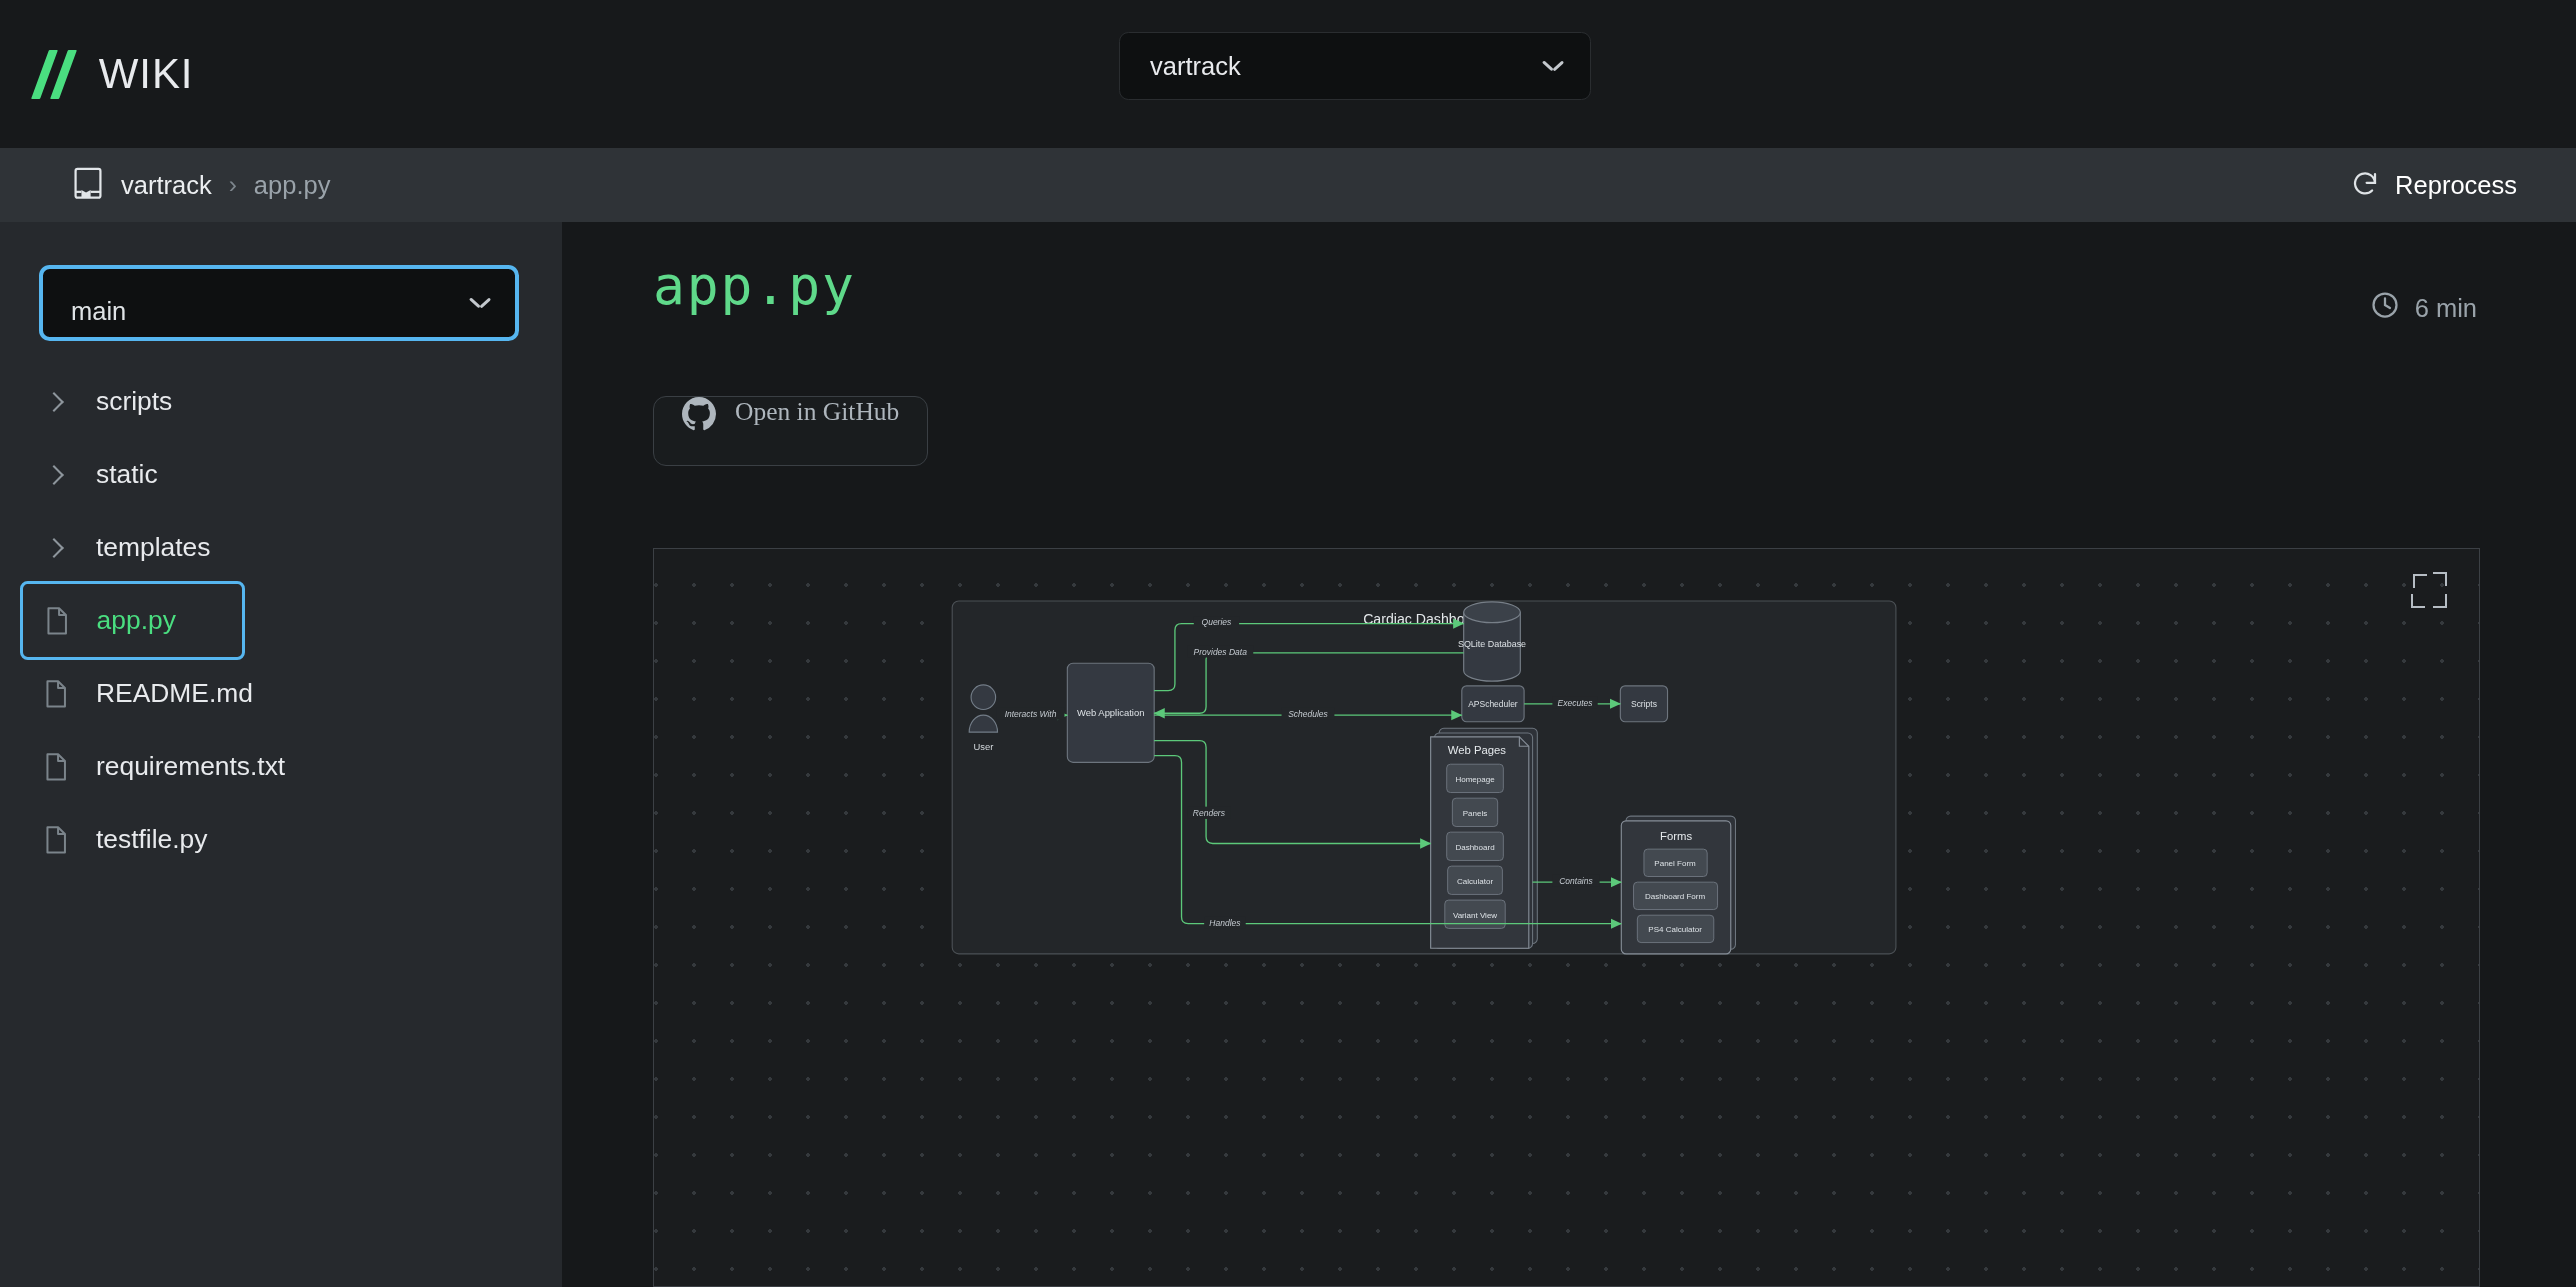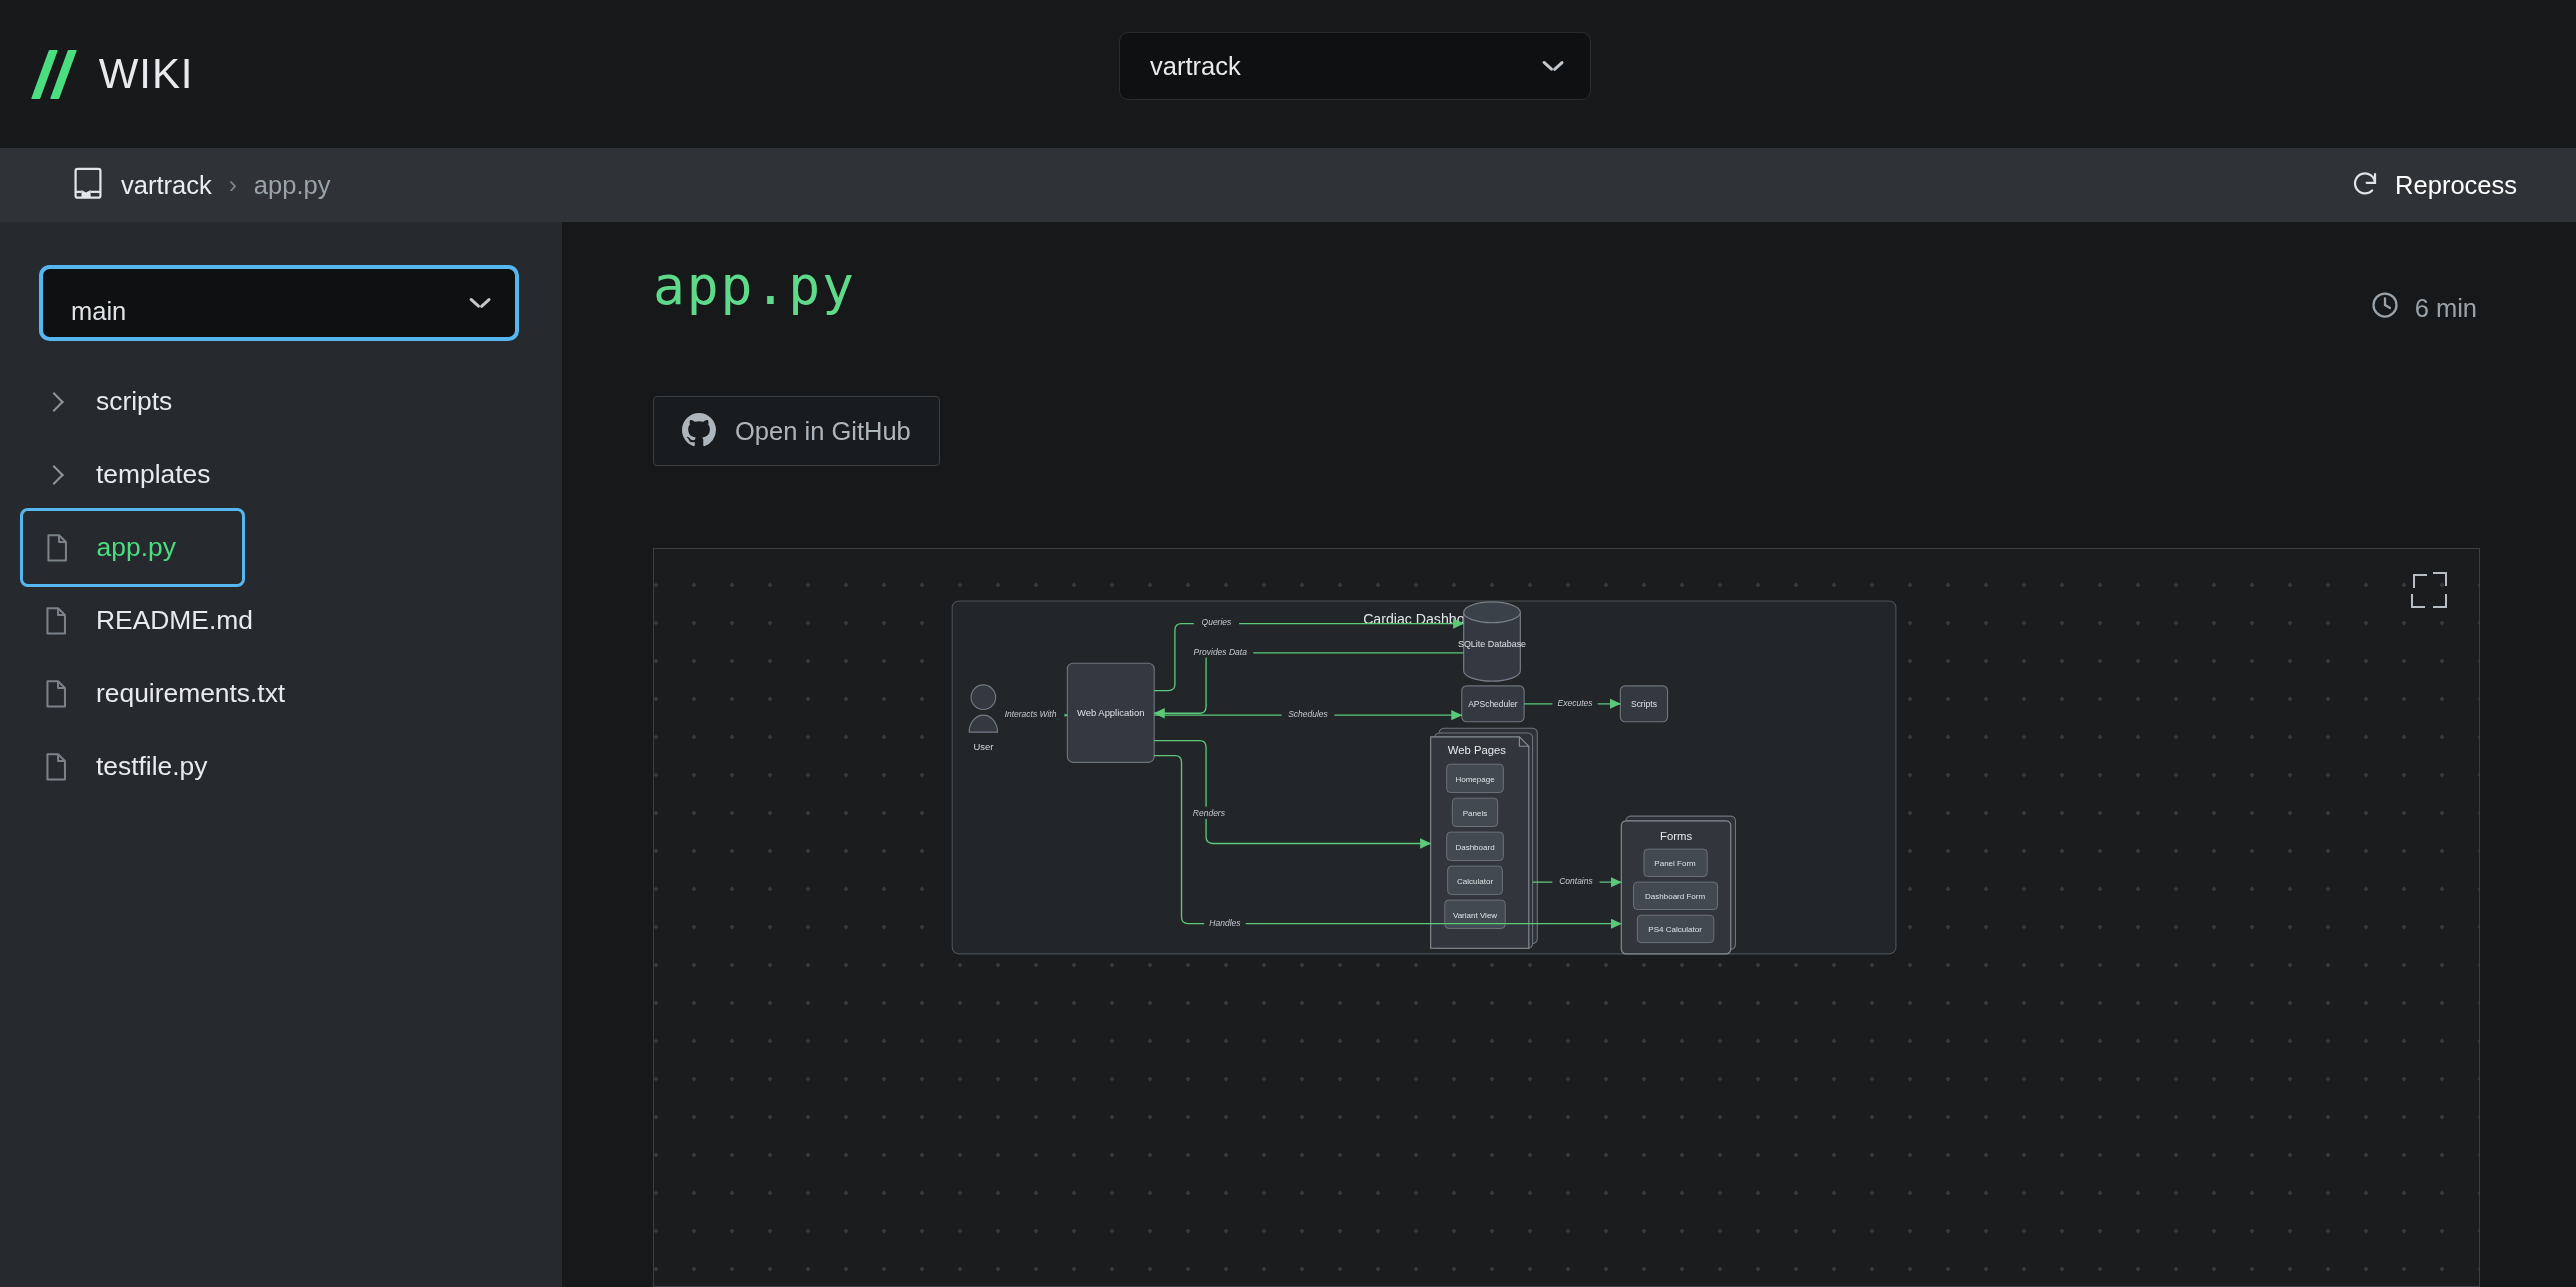--- a/index.html
+++ b/index.html
@@ -102,22 +102,22 @@
     transform: translateY(-250px);
   }
   #readtime {
     position: absolute; right: 99px; top: 68px;
     display: flex; align-items: flex-end; gap: 15px;
   }
   #readtime-label { color: #9aa3aa; font-size: 25.5px; }
   #github-btn {
     position: absolute; left: 91px; top: 174px;
     height: 70px; padding: 0 28px;
-    background: #191c1e; border: 0.9px solid #3a3f44; border-radius: 4px;
-    display: flex; align-items: center; gap: 19px; cursor: pointer;
+    background: #191c1e; border: 0.9px solid #3a3f44; border-radius: 13px;
+    display: flex; align-items: flex-start; gap: 19px; cursor: pointer; font-family: Liberation Serif, serif;
   }
   #github-label { color: #aeb6bd; font-size: 25.5px; }
 
   
   #canvas {
     position: absolute; left: 91px; top: 326px;
     width: 1827px; height: 739px;
     background: #1a1c1e;
     border: 0.9px solid #3c4045;
     background-image: radial-gradient(#35393d 1.9px, transparent 2px);
@@ -189,20 +189,26 @@
     <div class="tree-row">
       <span class="ic">
           <span class="caret"></span>
         </span>
       <span class="tree-label">scripts</span>
     </div>
     <div class="tree-row">
       <span class="ic">
           <span class="caret"></span>
         </span>
+      <span class="tree-label">static</span>
+    </div>
+    <div class="tree-row">
+      <span class="ic">
+          <span class="caret"></span>
+        </span>
       <span class="tree-label">templates</span>
     </div>
     <div class="tree-row selected">
       <span class="ic">
         <svg width="26.4" height="30" viewBox="0 0 20 24" fill="none" stroke="#7b848b" stroke-width="1.6" stroke-linejoin="round">
           <path d="M3 1.8h8.5L17 7.2V22H3z"></path>
             <path d="M11.5 1.8V7.2H17"></path>
         </svg>
       </span>
       <span class="tree-label">app.py</span>

